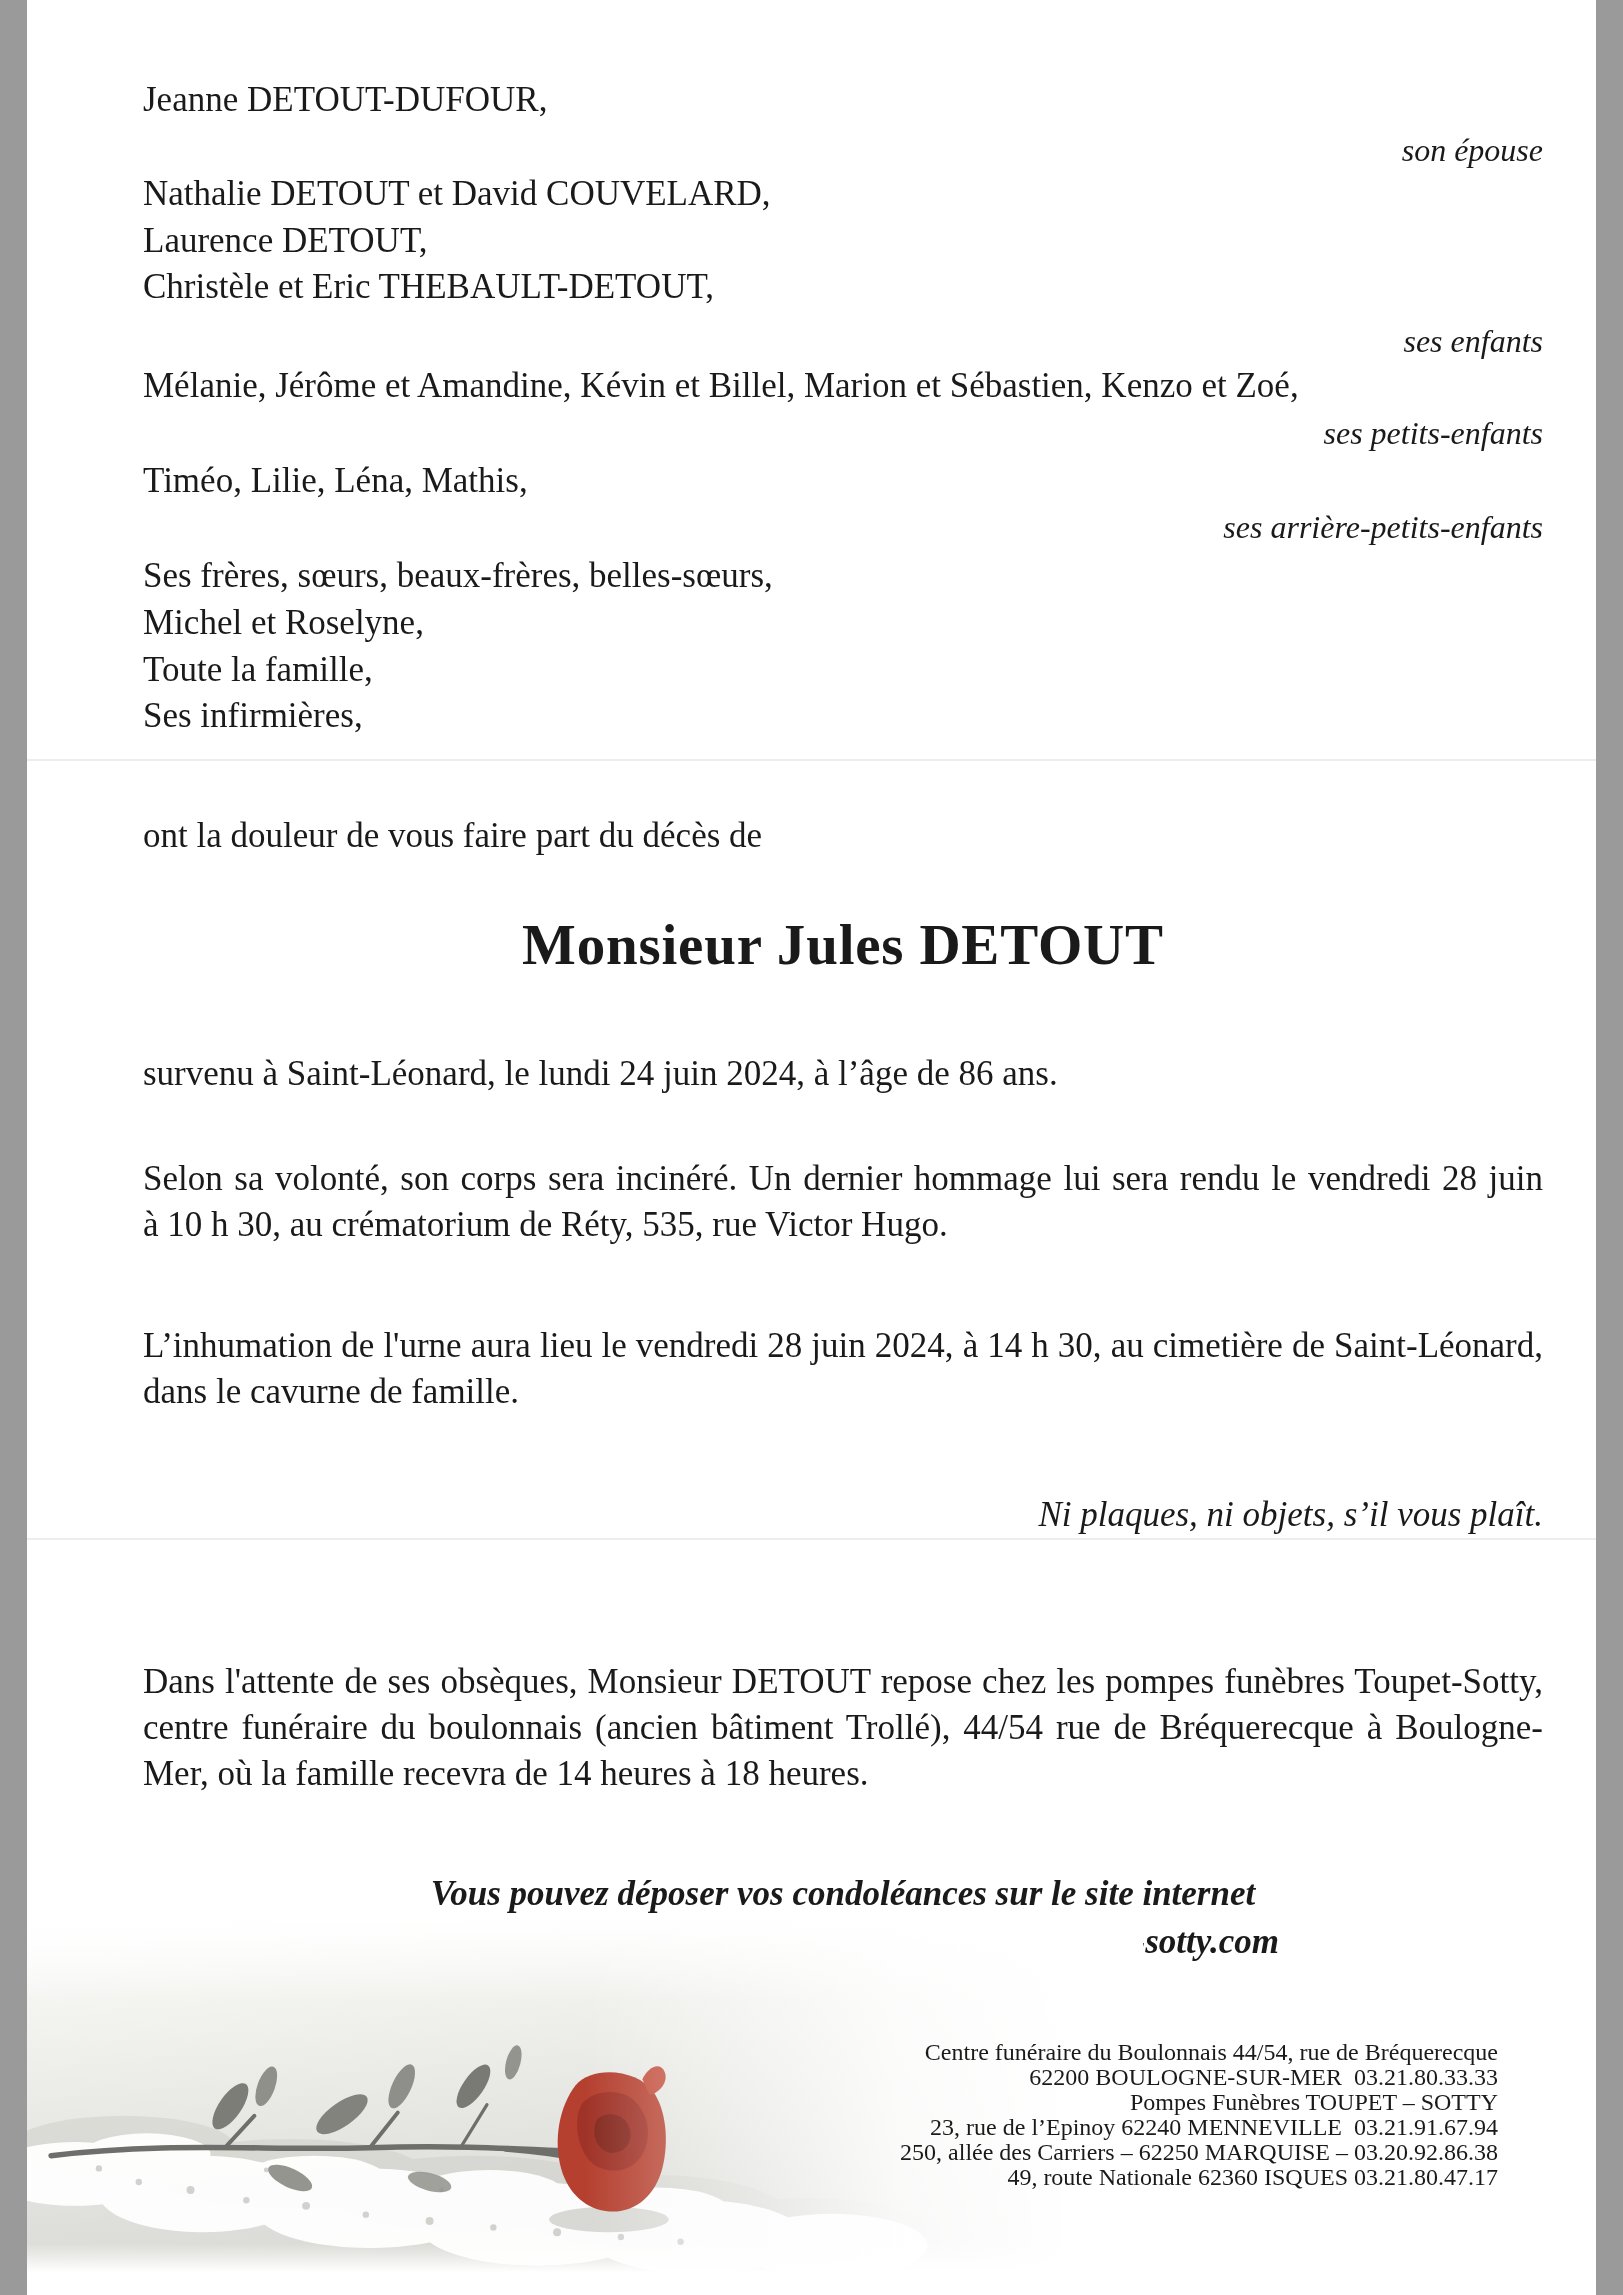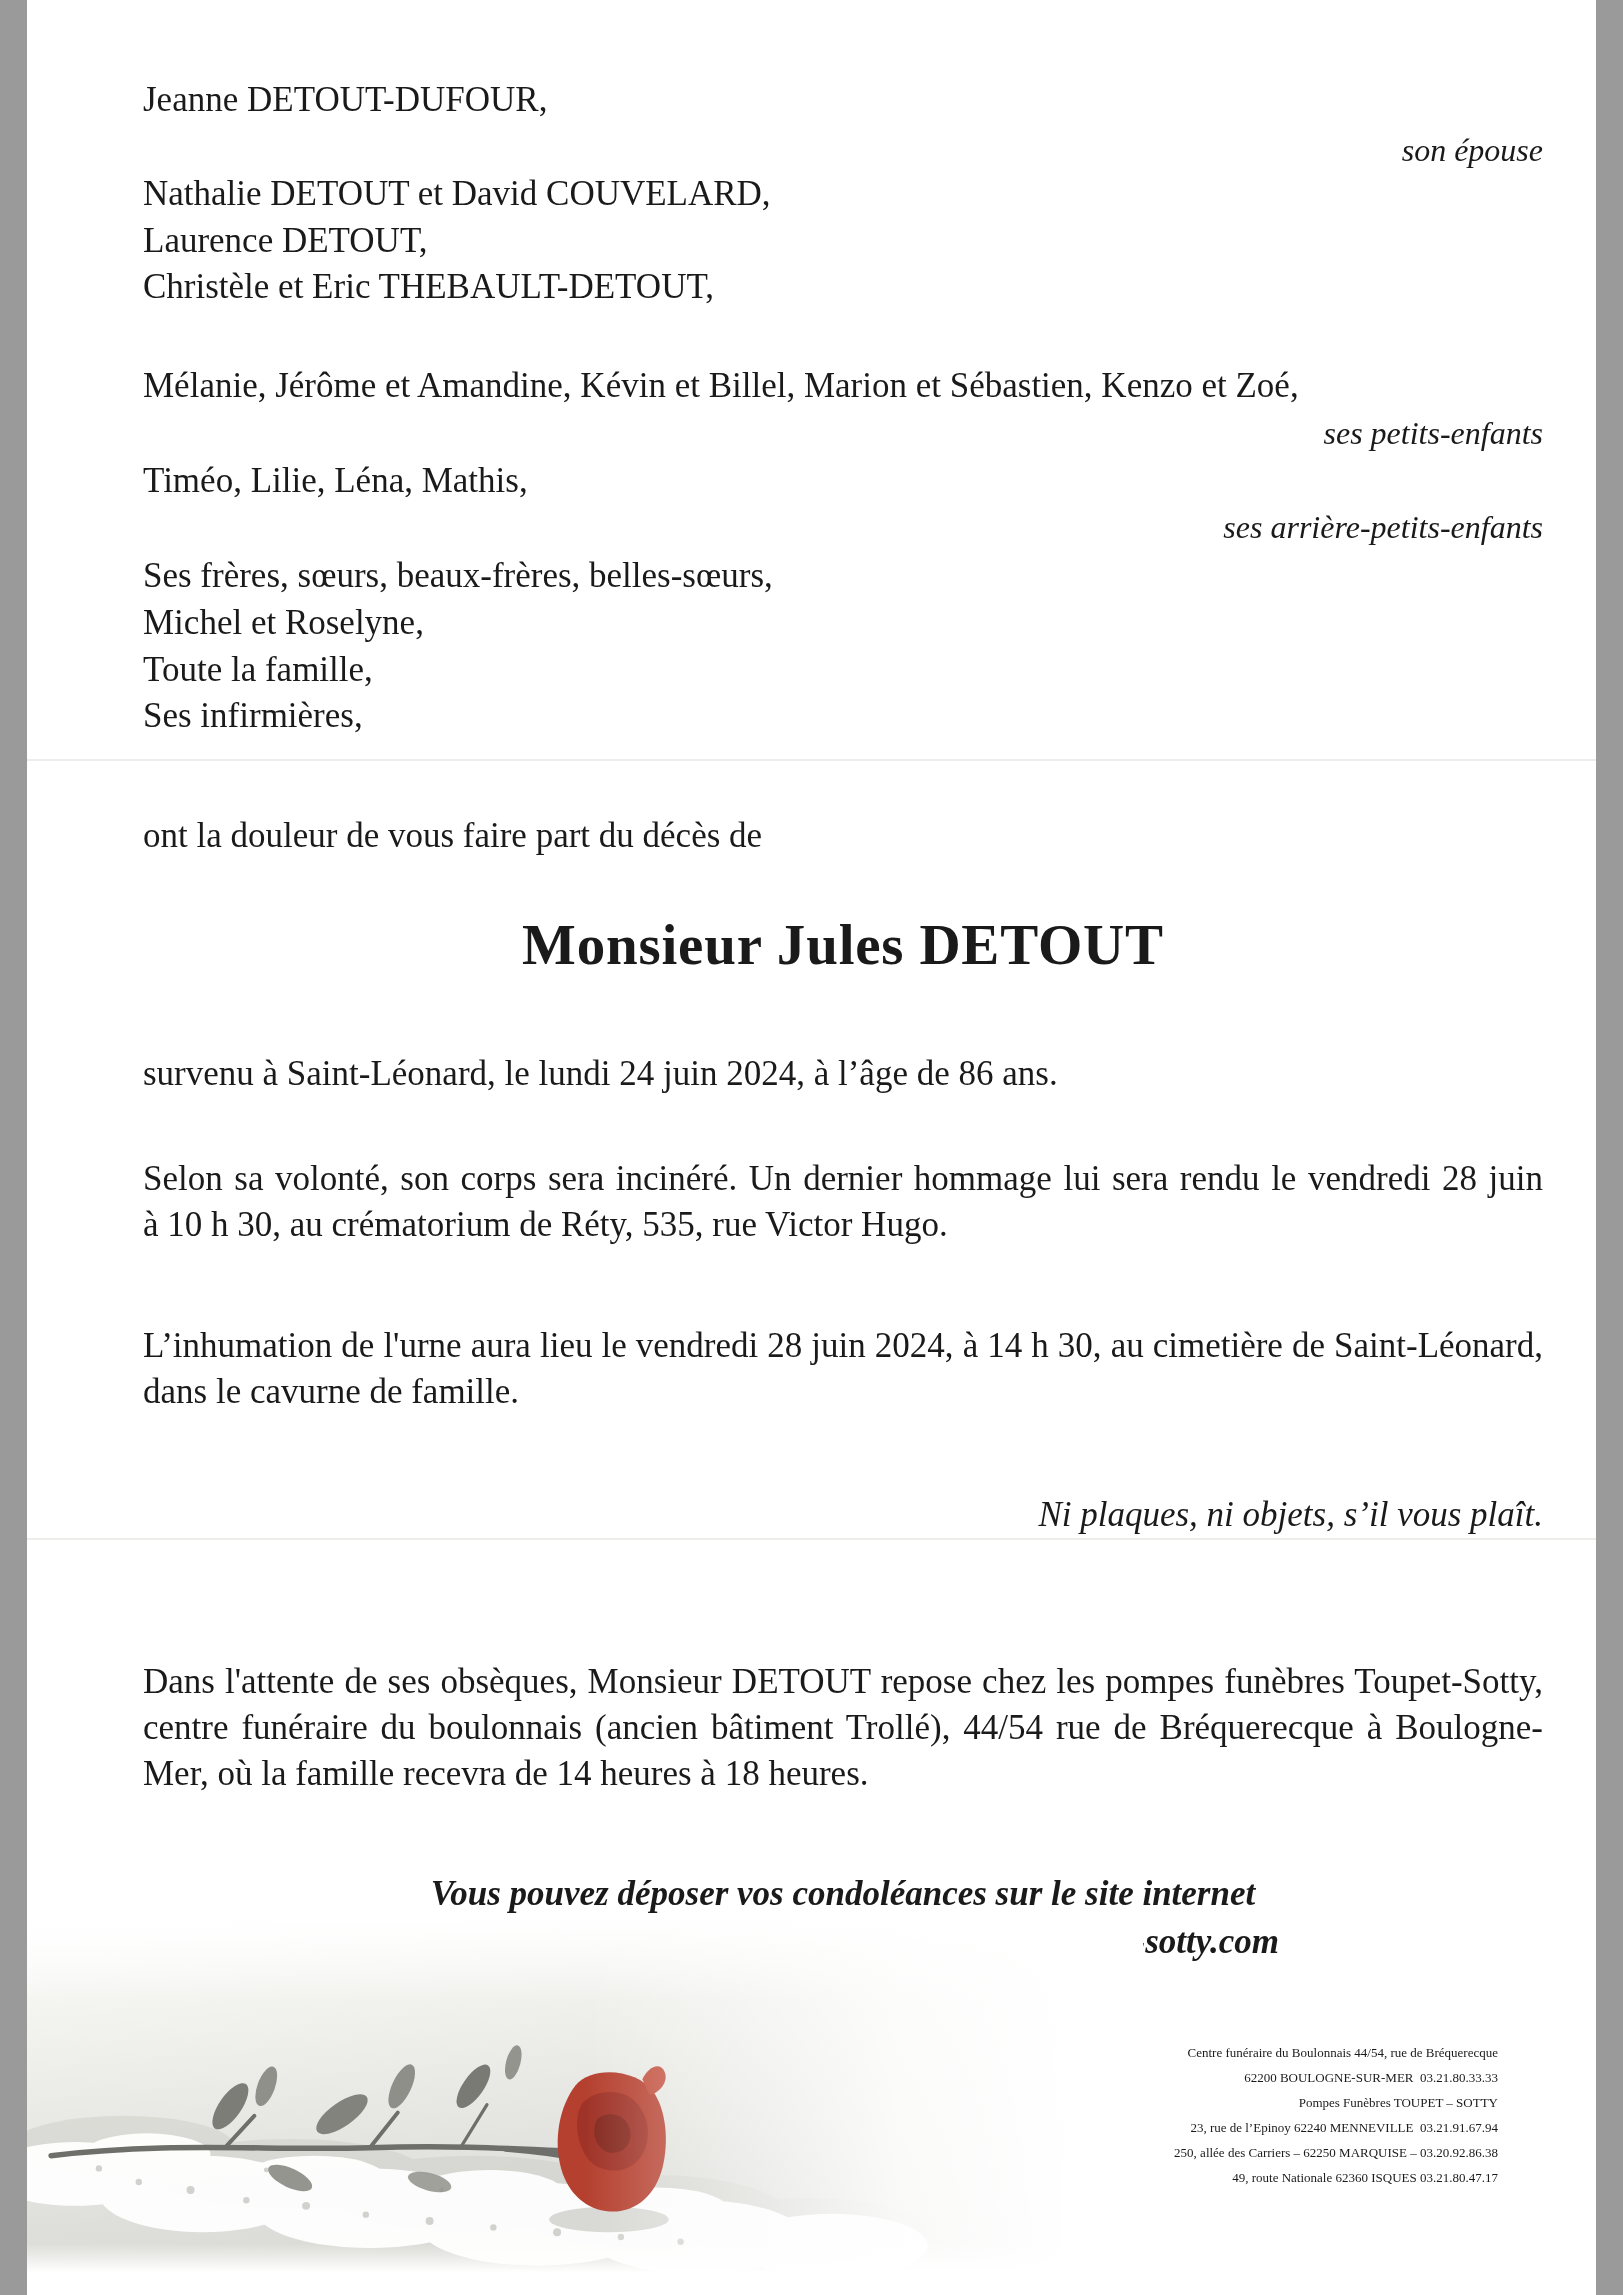--- a/index.html
+++ b/index.html
@@ -17,21 +17,21 @@
   .relation{font-size:32px;line-height:45px;font-style:italic;text-align:right;white-space:nowrap;}
   .announce{font-size:35px;line-height:46px;}
   .big-title{font-size:57px;line-height:72px;font-weight:700;text-align:center;letter-spacing:0.8px;}
   .para{font-size:35px;line-height:46px;}
   .jline{font-size:35px;line-height:46px;height:46px;overflow:hidden;text-align:justify;}
   .jline::after{content:"";display:inline-block;width:100%;}
   .request{font-size:35px;line-height:46px;font-weight:400;font-style:italic;text-align:right;white-space:nowrap;}
   .condol{font-size:35px;line-height:48px;font-weight:700;font-style:italic;text-align:center;white-space:nowrap;}
   .scanline{position:absolute;left:0;width:100%;height:2.4px;background:#ededea;}
   .footer{position:absolute;left:116px;right:98px;text-align:right;}
-  .footer .fline{font-size:13px;line-height:25px;white-space:pre;}
+  .footer .fline{font-size:24px;line-height:25px;white-space:pre;}
   .photo{
     position:absolute;left:0;top:1915px;width:1116px;height:357px;
     background:linear-gradient(175deg,#ffffff 0%,#f4f4f1 20%,#e9e9e5 45%,#dededa 70%,#d3d3cf 100%);
   }
   .photo svg{position:absolute;left:0;top:0;}
   .photo .fade{
     position:absolute;inset:0;pointer-events:none;
     background:
       linear-gradient(to right, rgba(255,255,255,0) 50%, rgba(255,255,255,.85) 78%, #ffffff 94%),
       linear-gradient(to bottom, #ffffff 0%, rgba(255,255,255,0) 24%),
@@ -42,20 +42,21 @@
 <body>
 
 <div class="page">
 
   <div class="abs line" style="top:77px">Jeanne DETOUT-DUFOUR,</div>
   <div class="abs relation" style="top:128px">son épouse</div>
 
   <div class="abs line" style="top:171px">Nathalie DETOUT et David COUVELARD,</div>
   <div class="abs line" style="top:218px">Laurence DETOUT,</div>
   <div class="abs line" style="top:264px">Christèle et Eric THEBAULT-DETOUT,</div>
+  <div class="abs relation" style="top:319px">ses enfants</div>
 
   <div class="abs line" style="top:363px">Mélanie, Jérôme et Amandine, Kévin et Billel, Marion et Sébastien, Kenzo et Zoé,</div>
   <div class="abs relation" style="top:411px">ses petits-enfants</div>
 
   <div class="abs line" style="top:458px">Timéo, Lilie, Léna, Mathis,</div>
   <div class="abs relation" style="top:505px">ses arrière-petits-enfants</div>
 
   <div class="abs line" style="top:553px">Ses frères, sœurs, beaux-frères, belles-sœurs,</div>
   <div class="abs line" style="top:600px">Michel et Roselyne,</div>
   <div class="abs line" style="top:647px">Toute la famille,</div>

